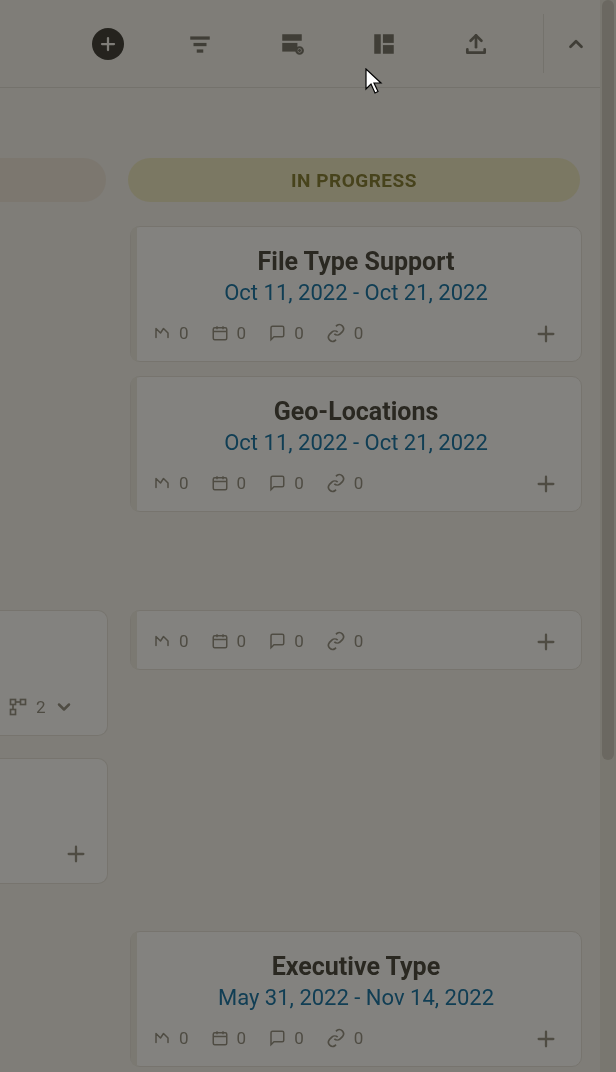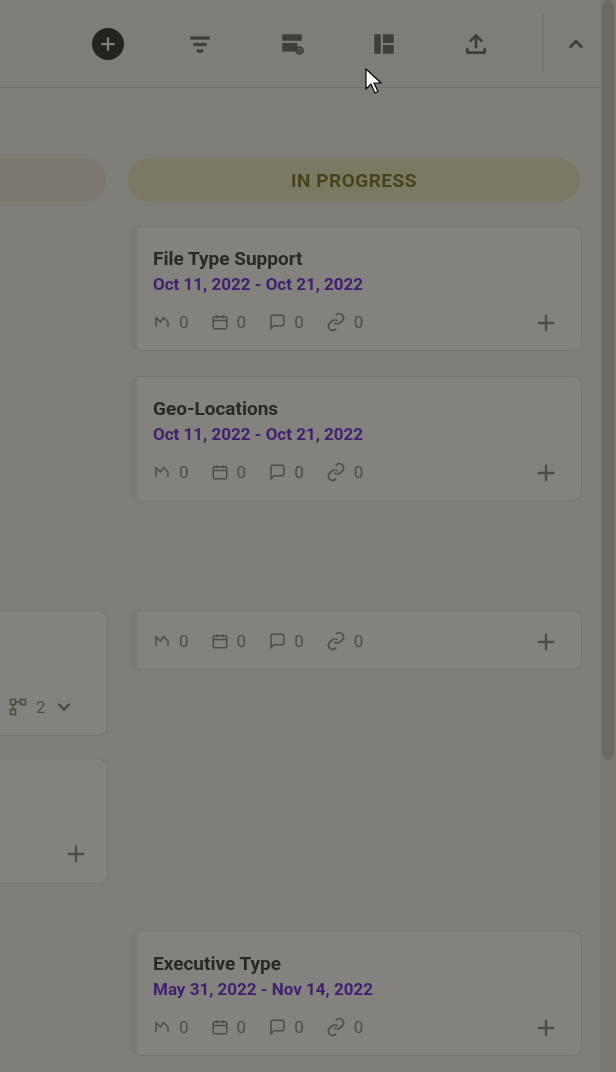--- a/index.html
+++ b/index.html
@@ -51,20 +51,21 @@
     background: #dedbd4;
   }
 
   
   .board {
     position: absolute;
     top: 88px;
     left: 0;
     right: 0;
     bottom: 0;
+    text-align: center;
   }
 
   
   .pill-row {
     position: absolute;
     top: 70px;
     left: 0;
     right: 0;
     height: 44px;
     display: flex;
@@ -112,30 +113,29 @@
   .card::before {
     content: "";
     position: absolute;
     left: 0; top: 0; bottom: 0;
     width: 6px;
     border-top-left-radius: 10px;
     border-bottom-left-radius: 10px;
     background: #edeae2;
   }
   .card-title {
-    font-size: 19px;
+    font-size: 25px;
     font-weight: 700;
     color: #3a382f;
     margin-bottom: 4px;
   }
   .card-dates {
-    font-size: 17px;
-    color: #6d28d9;
+    font-size: 22px;
+    color: #0369a1;
     margin-bottom: 18px;
-    font-weight: bold;
   }
   .card-meta {
     display: flex;
     align-items: center;
     gap: 22px;
     color: #8c887b;
     position: relative;
   }
   .meta-item {
     display: flex;

